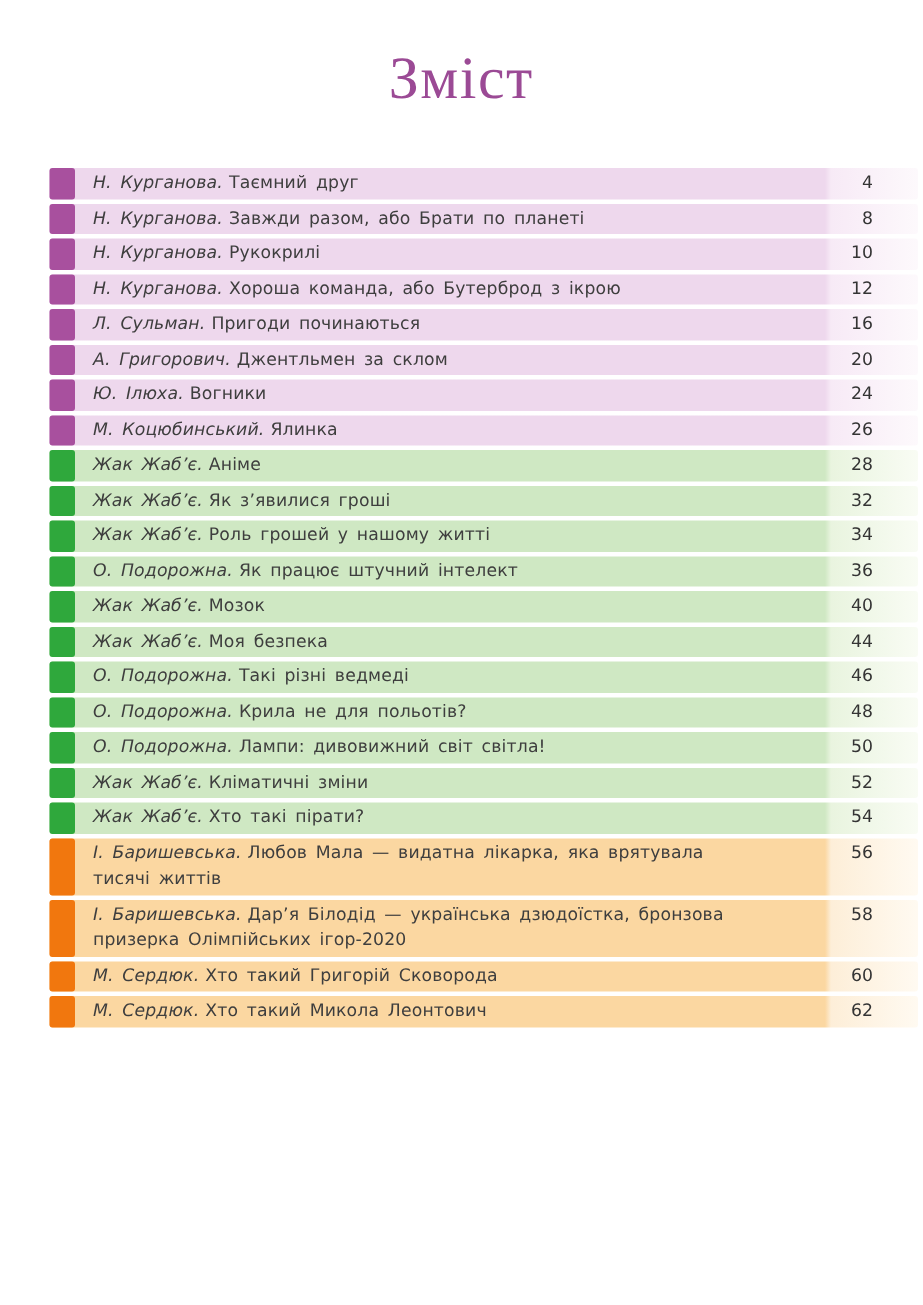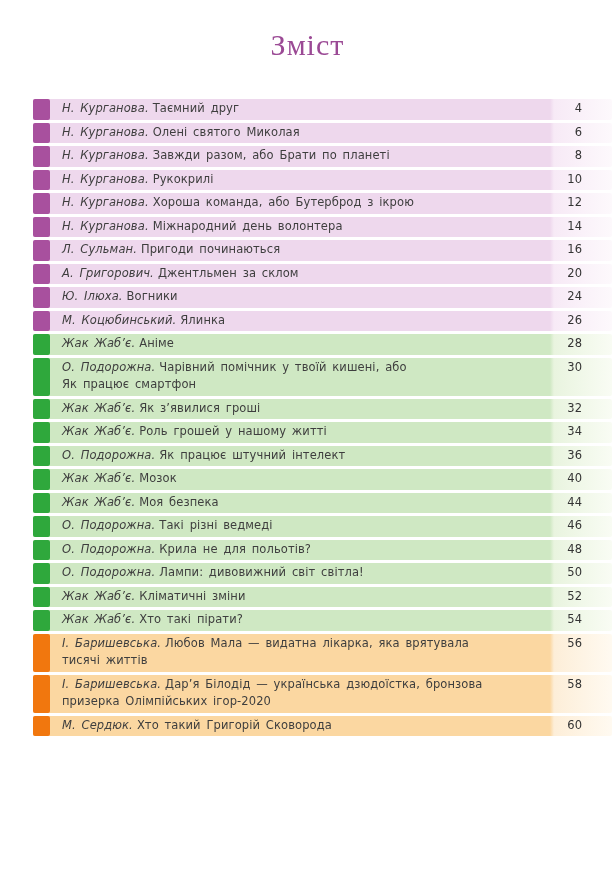--- a/index.html
+++ b/index.html
@@ -8,21 +8,21 @@
     height: 870px;
     overflow: hidden;
     font-family: "DejaVu Sans", sans-serif;
     position: relative;
   }
   .page-title {
     margin-top: 28px;
     text-align: center;
     font-family: "Liberation Serif", serif;
     font-weight: normal;
-    font-size: 30px;
+    font-size: 40px;
     letter-spacing: 1px;
     color: #9b4a95;
   }
   .toc-list {
     margin: 37px 0 0 33px;
     width: 579px;
     display: flex;
     flex-direction: column;
     gap: 3px;
   }
@@ -75,27 +75,20 @@
 
 <div class="toc-list">
   <div class="row g0">
     <div class="marker"></div>
     <div class="content">
       <p><span class="author">Н. Курганова.</span><span class="title">Таємний друг</span></p>
     </div>
     <div class="page-num">4</div>
   </div>
 
-  <div class="row g0">
-    <div class="marker"></div>
-    <div class="content">
-      <p><span class="author">Н. Курганова.</span><span class="title">Олені святого Миколая</span></p>
-    </div>
-    <div class="page-num">6</div>
-  </div>
 
   <div class="row g0">
     <div class="marker"></div>
     <div class="content">
       <p><span class="author">Н. Курганова.</span><span class="title">Завжди разом, або Брати по планеті</span></p>
     </div>
     <div class="page-num">8</div>
   </div>
 
   <div class="row g0">
@@ -107,27 +100,20 @@
   </div>
 
   <div class="row g0">
     <div class="marker"></div>
     <div class="content">
       <p><span class="author">Н. Курганова.</span><span class="title">Хороша команда, або Бутерброд з ікрою</span></p>
     </div>
     <div class="page-num">12</div>
   </div>
 
-  <div class="row g0">
-    <div class="marker"></div>
-    <div class="content">
-      <p><span class="author">Н. Курганова.</span><span class="title">Міжнародний день волонтера</span></p>
-    </div>
-    <div class="page-num">14</div>
-  </div>
 
   <div class="row g0">
     <div class="marker"></div>
     <div class="content">
       <p><span class="author">Л. Сульман.</span><span class="title">Пригоди починаються</span></p>
     </div>
     <div class="page-num">16</div>
   </div>
 
 
@@ -157,28 +143,20 @@
   </div>
 
   <div class="row g1">
     <div class="marker"></div>
     <div class="content">
       <p><span class="author">Жак Жаб’є.</span><span class="title">Аніме</span></p>
     </div>
     <div class="page-num">28</div>
   </div>
 
-  <div class="row g1">
-    <div class="marker"></div>
-    <div class="content">
-      <p><span class="author">О. Подорожна.</span><span class="title">Чарівний помічник у твоїй кишені, або
-Як працює смартфон</span></p>
-    </div>
-    <div class="page-num">30</div>
-  </div>
 
   <div class="row g1">
     <div class="marker"></div>
     <div class="content">
       <p><span class="author">Жак Жаб’є.</span><span class="title">Як з’явилися гроші</span></p>
     </div>
     <div class="page-num">32</div>
   </div>
 
   <div class="row g1">
@@ -274,13 +252,20 @@
   </div>
 
   <div class="row g2">
     <div class="marker"></div>
     <div class="content">
       <p><span class="author">М. Сердюк.</span><span class="title">Хто такий Григорій Сковорода</span></p>
     </div>
     <div class="page-num">60</div>
   </div>
 
+  <div class="row g2">
+    <div class="marker"></div>
+    <div class="content">
+      <p><span class="author">М. Сердюк.</span><span class="title">Хто такий Микола Леонтович</span></p>
+    </div>
+    <div class="page-num">62</div>
+  </div>
 </div>
 
 </body></html>

